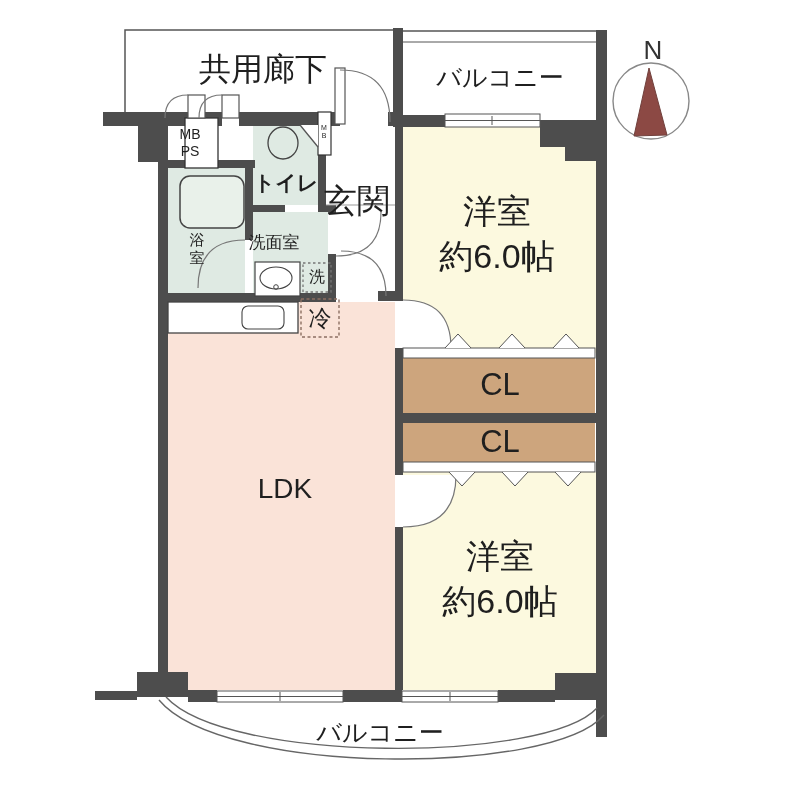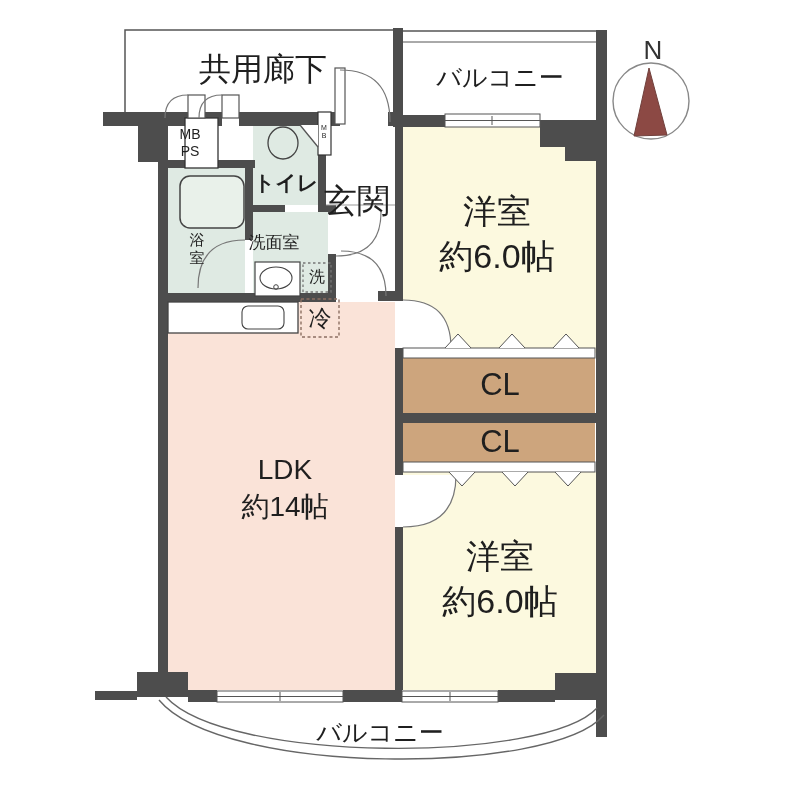--- a/index.html
+++ b/index.html
@@ -160,17 +160,17 @@
 
   <div class="lbl" style="left:497px;top:234px;font-size:34px;line-height:1.32;">
     <span>洋室</span><br><span>約6.0帖</span>
   </div>
   <div class="lbl" style="left:500px;top:385px;font-size:31px;">CL</div>
   <div class="lbl" style="left:500px;top:442px;font-size:31px;">CL</div>
   <div class="lbl" style="left:500px;top:579px;font-size:34px;line-height:1.32;">
     <span>洋室</span><br><span>約6.0帖</span>
   </div>
   <div class="lbl" style="left:285px;top:489px;font-size:28px;line-height:1.32;">
-    <span>LDK</span><br><span>約14帖</span>
+    <span>LDK</span><br>
   </div>
 
   <div class="lbl" style="left:380px;top:732px;font-size:25px;">バルコニー</div>
 </div>
 
 </body></html>

